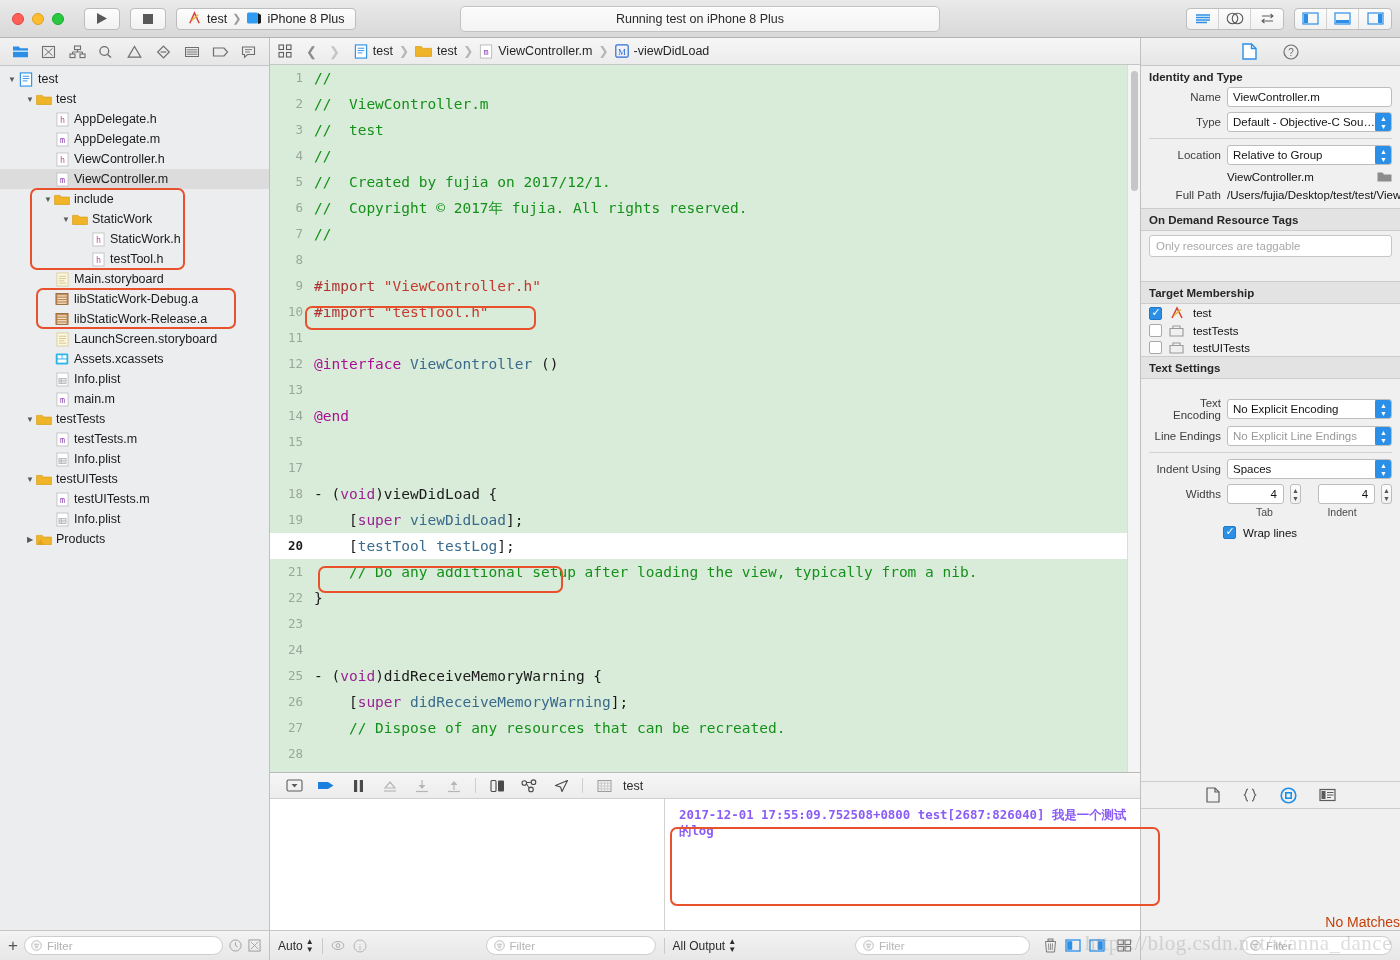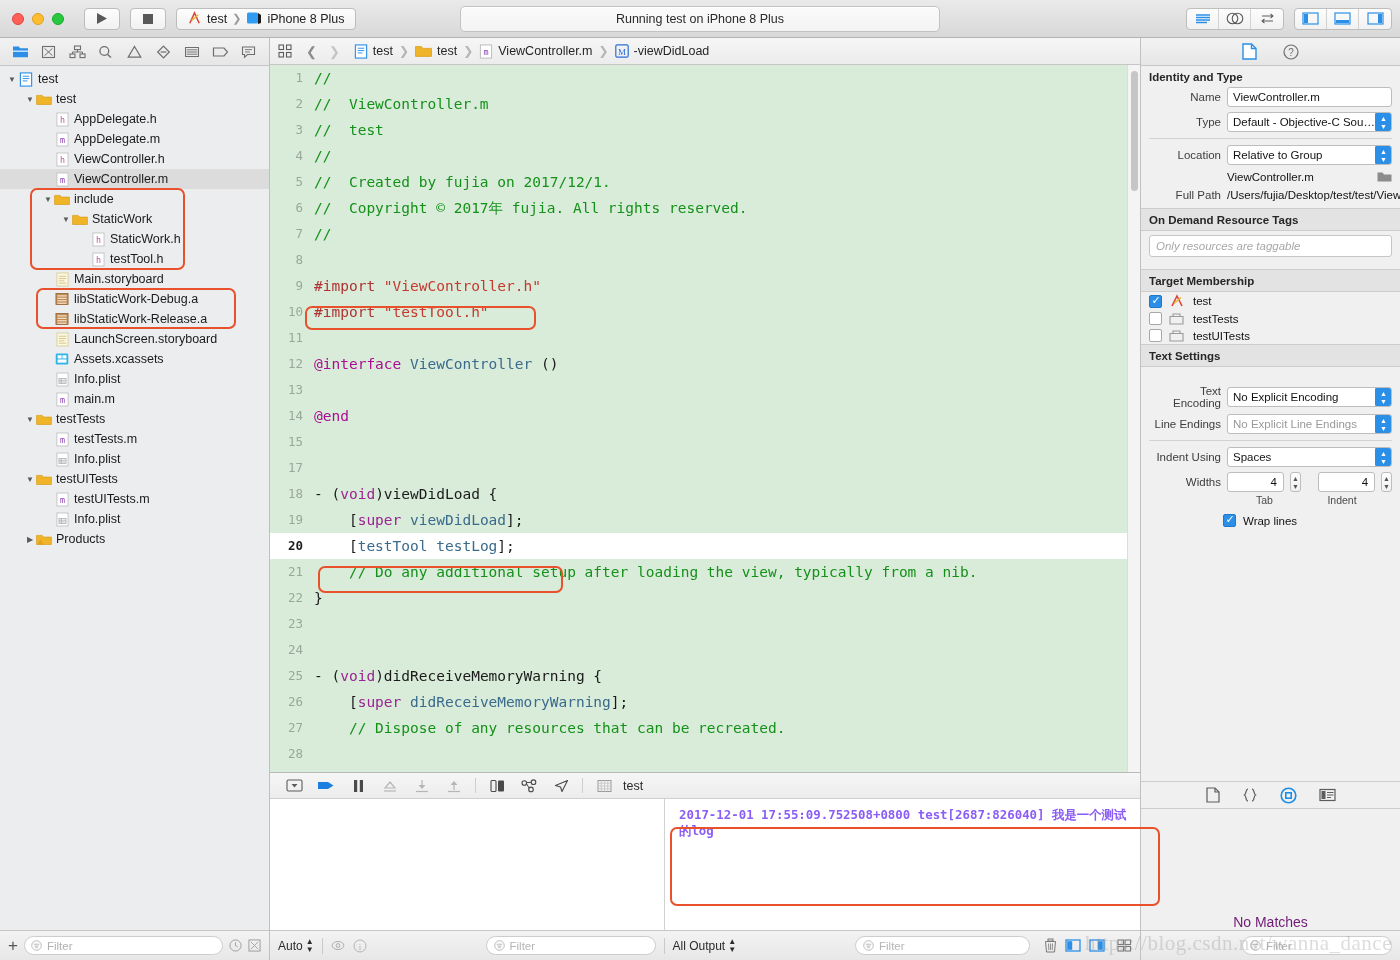--- a/index.html
+++ b/index.html
@@ -173,41 +173,41 @@
     position: absolute; right: -1px; top: -1px; bottom: -1px; width: 17px;
     background: #2b8fe8; border-radius: 3px; display: flex; flex-direction: column;
     align-items: center; justify-content: center; color: #fff; font-size: 7px; line-height: 7px;
   }
   .fpop.dimtxt { color: #999; }
   .insp-div { height: 1px; background: #d2d2d2; margin: 6px 8px; }
   .statictxt { font-size: 11.5px; color: #121212; }
   .fullpath { font-size: 11.5px; color: #121212; line-height: 14px; flex: 1 1 auto; }
   .sect-band { background: #e3e3e3; border-top: 1px solid #cdcdcd; border-bottom: 1px solid #cdcdcd; }
   .tag-input {
-    margin: 4px 8px 12px 8px; height: 22px; background: #fff; border: 1px solid #c6c6c6; border-radius: 3px;
-    display: flex; align-items: center; padding: 0 6px; font-size: 11.5px; color: #a8a8a8; font-style: italic;
+    margin: 4px 8px 24px 8px; height: 22px; background: #fff; border: 1px solid #c6c6c6; border-radius: 3px;
+    display: flex; align-items: center; padding: 0 6px; font-size: 11.5px; color: #a8a8a8;
   }
   .tmrow { display: flex; align-items: center; gap: 7px; padding: 2px 8px; font-size: 11.5px; color: #121212; }
   .cbx { width: 13px; height: 13px; border: 1px solid #a8a8a8; border-radius: 2px; background: #fff; flex: 0 0 13px; }
   .cbx.on { background: #2b8fe8; border-color: #1f79c9; position: relative; }
   .cbx.on::after { content: "✓"; position: absolute; left: 1.5px; top: -2px; color: #fff; font-size: 11px; }
   .wrow { display: flex; align-items: center; margin: 0 8px 2px 8px; gap: 6px; }
   .numbox {
     height: 20px; background: #fff; border: 1px solid #bdbdbd; border-radius: 3px;
     display: flex; align-items: center; justify-content: flex-end; padding: 0 6px;
     font-size: 11.5px; color: #121212;
   }
   .stepper2 { width: 12px; height: 20px; border: 1px solid #bdbdbd; border-radius: 3px; background: linear-gradient(#fdfdfd,#f0f0f0);
     display: flex; flex-direction: column; align-items: center; justify-content: center; font-size: 7px; line-height: 7px; color: #555; }
   .sublabels { display: flex; margin: 0 8px 6px 8px; font-size: 10.5px; color: #4a4a4a; }
   .insp-foot-tabs {
     height: 28px; flex: 0 0 28px; display: flex; align-items: center; justify-content: center; gap: 22px;
     background: #f0f0f0; border-top: 1px solid #cdcdcd; border-bottom: 1px solid #cdcdcd;
   }
-  .nomatch { text-align: center; font-size: 14px; color: #701a75; padding-top: 105px; }
+  .nomatch { text-align: right; font-size: 14px; color: #c2410c; padding-top: 105px; }
 
   
   .anno { position: absolute; border: 2.5px solid #e8512c; border-radius: 7px; pointer-events: none; z-index: 40; }
   .watermark {
     position: absolute; right: 8px; bottom: 4px; font-family: "Liberation Serif", serif;
     font-size: 21px; color: rgba(140,140,140,0.30); letter-spacing: 0.5px; z-index: 30; white-space: nowrap;
   }
   svg { display: block; }
 </style>
 </head>

